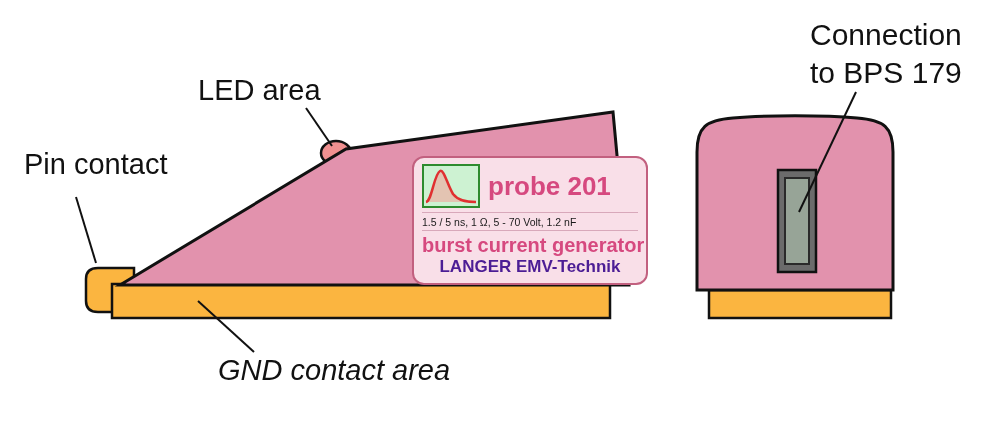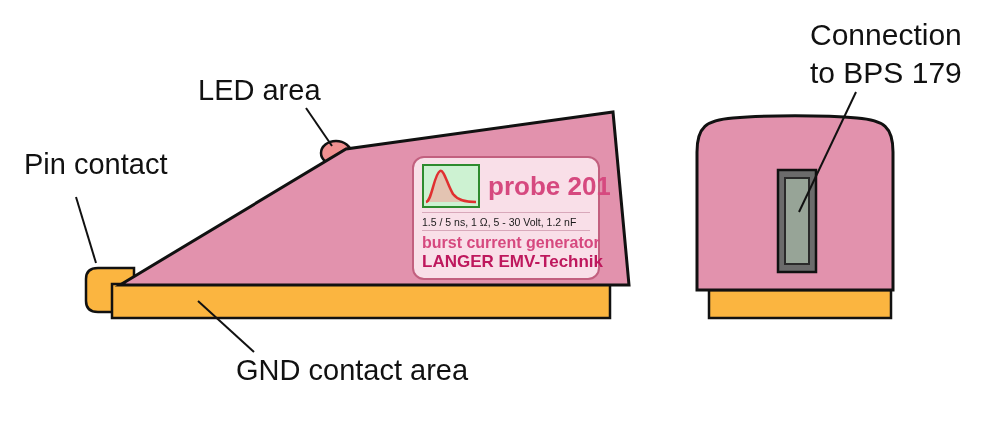--- a/index.html
+++ b/index.html
@@ -7,41 +7,41 @@
     position:relative; width:1000px; height:430px; background:#ffffff;
     font-family:"Liberation Sans", sans-serif; overflow:hidden;
   }
   #shapes { position:absolute; left:0; top:0; width:1000px; height:430px; }
 
   .ann {
     position:absolute; font-size:29px; color:#111111; white-space:nowrap;
   }
   #ann-pin  { left:24px;  top:148px; }
   #ann-led  { left:198px; top:74px; }
-  #ann-gnd  { left:236px; top:354px; }
+  #ann-gnd  { left:218px; top:354px;font-style:italic; }
   #ann-conn { left:810px; top:16px; font-size:30px; line-height:1.25; }
 
   .plabel {
-    position:absolute; left:412px; top:156px; width:188px;
+    position:absolute; left:412px; top:156px; width:236px;
     background:#f9dfe8; border:2px solid #c2607f; border-radius:12px;
     padding:6px 8px 6px 8px; box-sizing:border-box; text-align:center;
   }
   .plabel-top { display:flex; align-items:center; gap:8px; }
   .pulse-box {
     width:58px; height:44px; background:#cdf2d2; border:2px solid #2e8b2e;
     display:inline-flex; align-items:flex-end; box-sizing:border-box; flex:0 0 auto;
   }
   .plabel-title { font-size:26px; font-weight:bold; color:#d6497f; white-space:nowrap; }
   .plabel-specs {
     font-size:10.5px; color:#1a1a1a; text-align:left; padding:3px 0 2px 0;
     margin-top:4px; border-top:1px solid #d8a8ba; border-bottom:1px solid #d8a8ba;
     white-space:nowrap;
   }
-  .plabel-type { font-size:16px; font-weight:bold; color:#d6497f; margin-top:3px; white-space:nowrap; }
-  .plabel-mfr  { font-size:17px; font-weight:bold; color:#be185d; white-space:nowrap; }
+  .plabel-type { font-size:20px; font-weight:bold; color:#d6497f; margin-top:3px; white-space:nowrap; }
+  .plabel-mfr  { font-size:17px; font-weight:bold; color:#4c1d95; white-space:nowrap; }
 </style>
 </head>
 <body>
 
 <div id="stage">
 
   <svg id="shapes" viewBox="0 0 1000 430" xmlns="http://www.w3.org/2000/svg">
 
     <ellipse cx="336" cy="153" rx="15" ry="12" fill="#f09090" stroke="#111" stroke-width="2.5"></ellipse>
 
@@ -77,18 +77,18 @@
 
   <div class="plabel">
     <div class="plabel-top">
       <span class="pulse-box">
         <svg width="54" height="40" viewBox="0 0 54 40" xmlns="http://www.w3.org/2000/svg">
           <path d="M2,36 C8,35 10,8 16,5 C20,3 23,18 29,28 C35,36 46,36 52,36" fill="rgba(255,140,140,0.45)" stroke="#e03030" stroke-width="2.5"></path>
         </svg>
       </span>
       <span class="plabel-title">probe 201</span>
     </div>
-    <div class="plabel-specs">1.5 / 5 ns, 1 Ω, 5 - 30 Volt, 1.2 nF</div>
+    <div class="plabel-specs">1.5 / 5 ns, 1 Ω, 5 - 70 Volt, 1.2 nF</div>
     <div class="plabel-type">burst current generator</div>
     <div class="plabel-mfr">LANGER EMV-Technik</div>
   </div>
 
 </div>
 
 </body></html>

